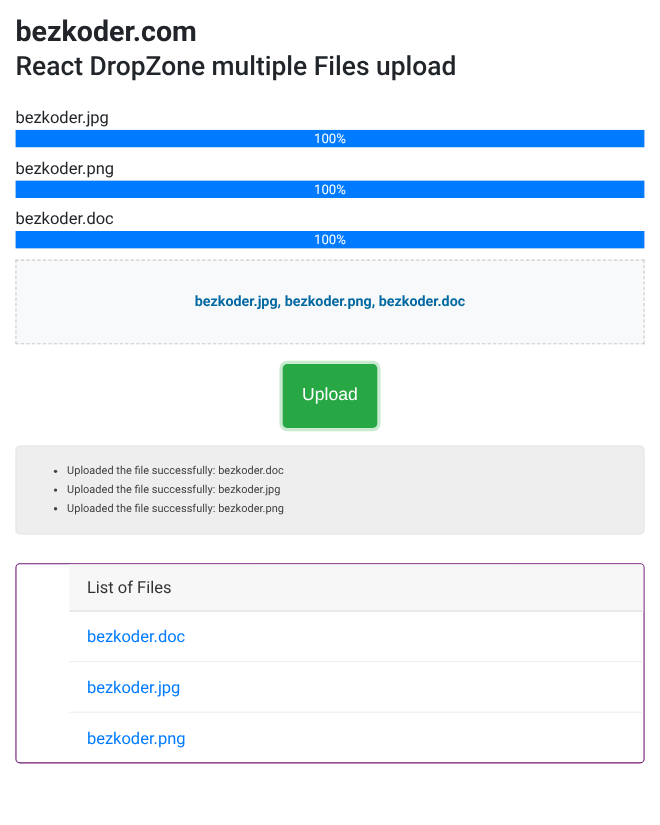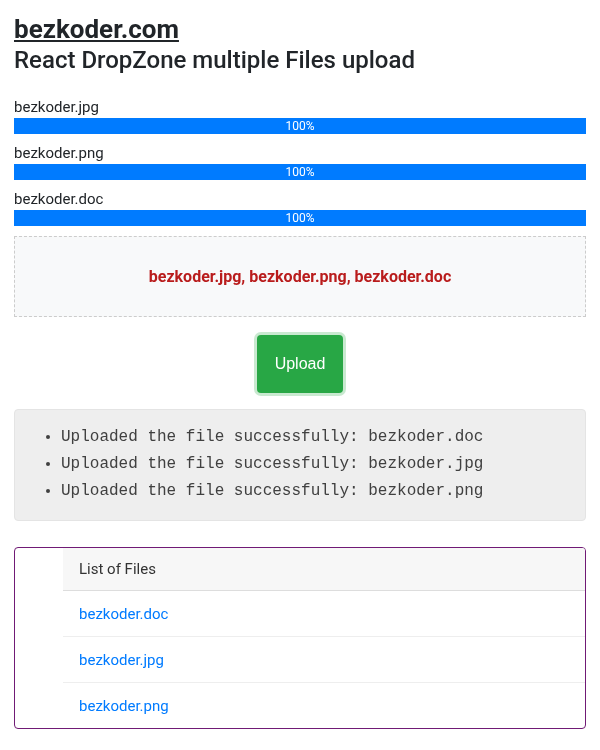--- a/index.html
+++ b/index.html
@@ -7,21 +7,20 @@
       font-family: -apple-system, BlinkMacSystemFont, "Segoe UI", Roboto, "Helvetica Neue", Arial, sans-serif;
       background: #fff;
       color: #212529;
       padding: 14px;
       width: 600px;
     }
     .site-title {
       font-size: 26px;
       font-weight: 700;
       margin-bottom: 2px;
-      text-decoration: underline;
     }
     .page-title {
       font-size: 24px;
       font-weight: 500;
       margin-bottom: 24px;
     }
     .progress-block {
       margin-bottom: 10px;
     }
     .progress-filename {
@@ -48,23 +47,23 @@
       line-height: 1;
     }
     .dropzone {
       margin-top: 8px;
       border: 1px dashed #ccc;
       background: #f8f9fa;
       padding: 30px 10px;
       text-align: center;
     }
     .dropzone-text {
-      font-size: 16px;
+      font-size: 13px;
       font-weight: 700;
-      color: #b91c1c;
+      color: #0369a1;
     }
     .upload-row {
       text-align: center;
       margin: 18px 0 16px 0;
     }
     .upload-btn {
       display: inline-block;
       background: #28a745;
       color: #fff;
       font-size: 16px;
@@ -80,23 +79,22 @@
       border-radius: 4px;
       padding: 14px 18px 14px 18px;
       margin-bottom: 26px;
       color: #404040;
     }
     .alert ul {
       list-style: disc;
       padding-left: 28px;
     }
     .alert li {
-      font-size: 16px;
+      font-size: 10px;
       line-height: 1.7;
-      font-family: Liberation Mono, monospace;
     }
     .card {
       border: 1px solid #701a75;
       border-radius: 4px;
       overflow: hidden;
       padding-left: 48px;
     }
     .card-header {
       background: #f7f7f7;
       padding: 12px 16px;

